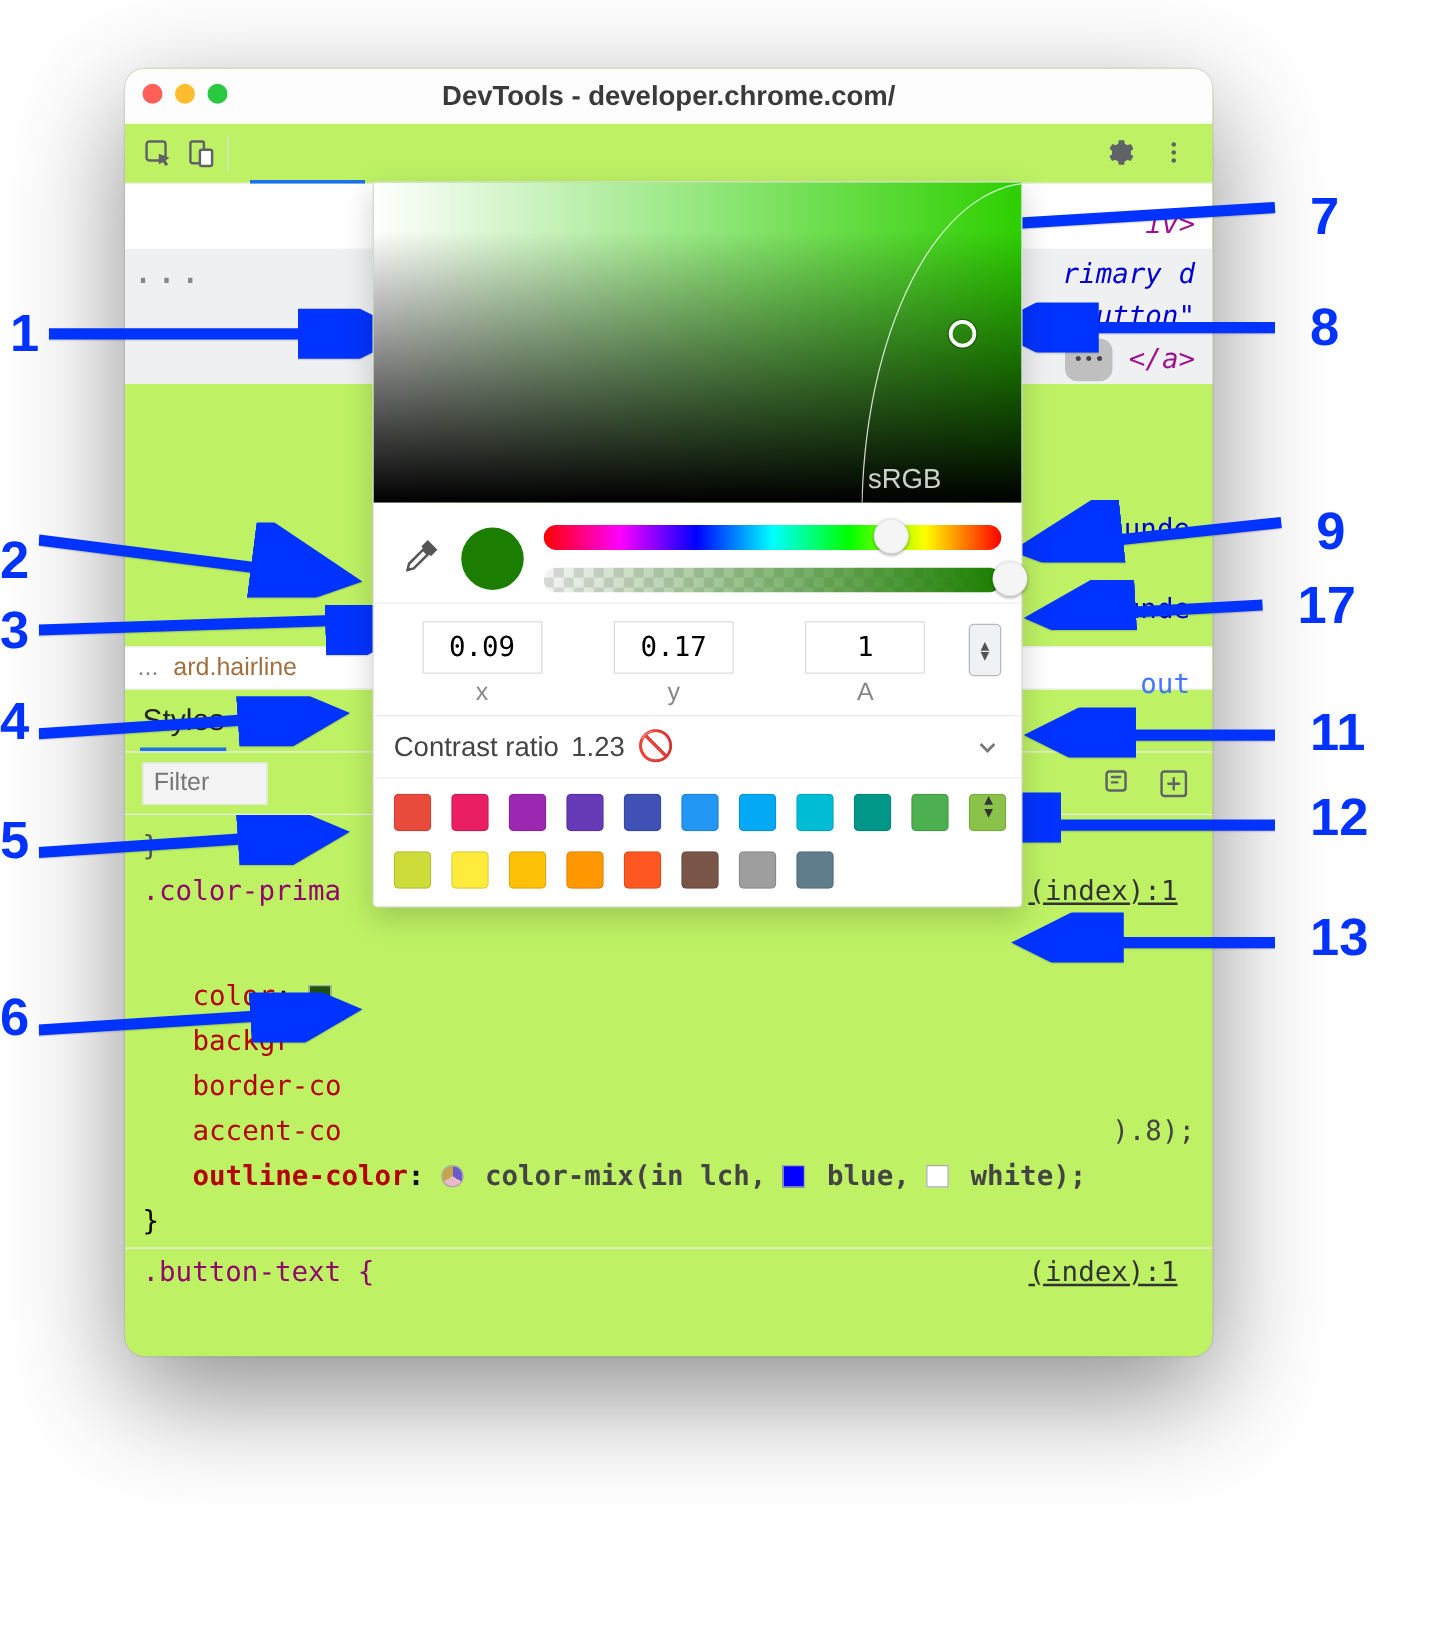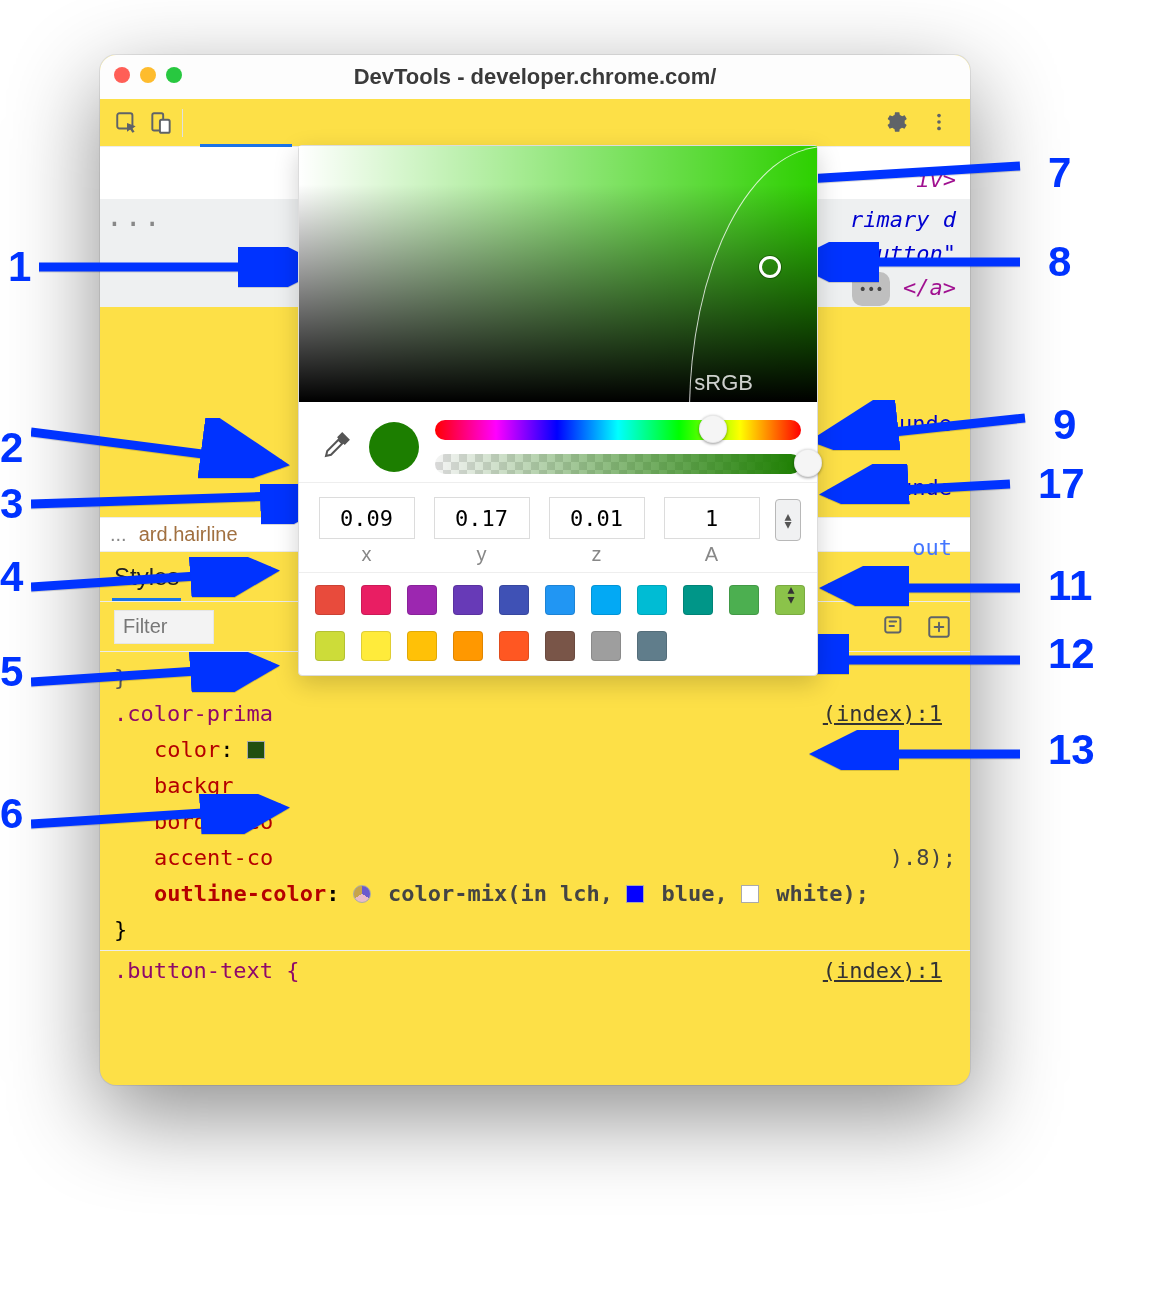--- a/index.html
+++ b/index.html
@@ -11,21 +11,21 @@
     height: 1312px;
     position: relative;
     overflow: hidden;
   }
   .window {
     position: absolute;
     left: 100px;
     top: 55px;
     width: 870px;
     height: 1030px;
-    background: #fde047;
+    background: #bef264;
     border-radius: 16px;
     box-shadow: 0 30px 90px rgba(0,0,0,0.45), 0 0 0 1px rgba(0,0,0,0.08);
     overflow: hidden;
   }
   
   .titlebar {
     height: 44px;
     display: flex;
     align-items: center;
     position: relative;
@@ -467,21 +467,21 @@
       </div>
     </div>
   </div>
 
   <div class="css-pane">
     <div style="color:#555;">}</div>
     <div style="position:relative;">
       <span class="sel">.color-prima</span>
       <span class="index-link" style="top:0;">(index):1</span>
     </div>
-    <div style="margin-left:40px;">
+    <div style="margin-left:40px;margin-top:48px;">
       <span class="prop">color</span><span>: </span>
       <span class="swatch" style="background:#204f0f;"></span>
     </div>
     <div style="margin-left:40px;">
       <span class="prop">backgr</span>
     </div>
     <div style="margin-left:40px;">
       <span class="prop">border-co</span>
     </div>
     <div style="margin-left:40px;">
@@ -532,31 +532,35 @@
     <div class="val-row">
       <div class="val-cell">
         <input value="0.09" style="">
         <label>x</label>
       </div>
       <div class="val-cell">
         <input value="0.17" style="">
         <label>y</label>
       </div>
       <div class="val-cell">
-        <input value="0.01" style="">
-        <label>z</label>
-      </div>
-      <div class="val-cell">
         <input value="1" style="">
         <label>A</label>
       </div>
       <div class="format-switch">
         <span>▴</span>
         <span>▾</span>
       </div>
+    </div>
+    <div class="contrast-row">
+      <span>Contrast ratio</span>
+      <span>1.23</span>
+      <span class="no">🚫</span>
+      <svg class="chev" viewBox="0 0 24 24" fill="none" stroke="currentColor" stroke-width="2.4">
+          <path d="M6 9l6 6 6-6"></path>
+        </svg>
     </div>
     <div class="palette-row" id="palette-row">
       <div class="sw" style="background: rgb(232, 75, 60);"></div>
         <div class="sw" style="background: rgb(233, 30, 99);"></div>
         <div class="sw" style="background: rgb(156, 39, 176);"></div>
         <div class="sw" style="background: rgb(103, 58, 183);"></div>
         <div class="sw" style="background: rgb(63, 81, 181);"></div>
         <div class="sw" style="background: rgb(33, 150, 243);"></div>
         <div class="sw" style="background: rgb(3, 169, 244);"></div>
         <div class="sw" style="background: rgb(0, 188, 212);"></div>

